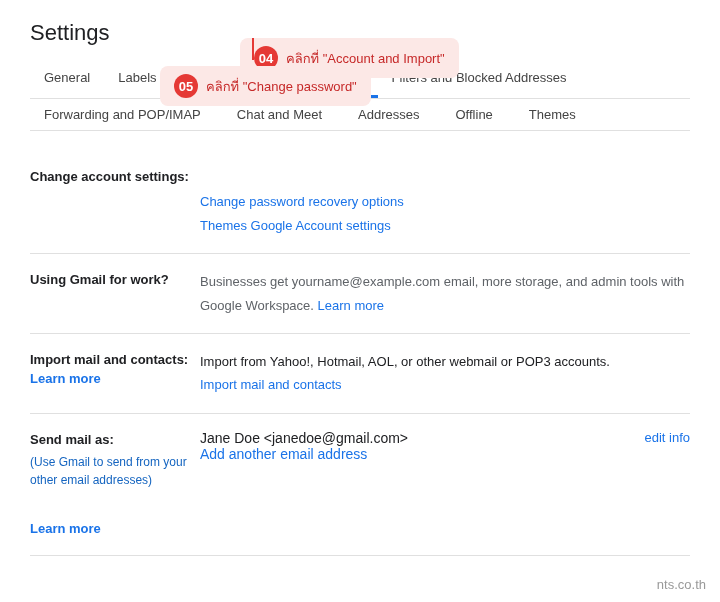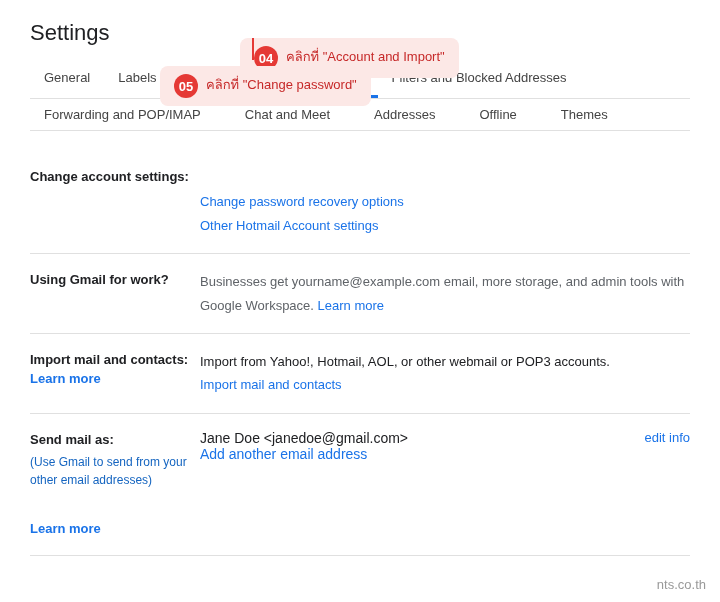--- a/index.html
+++ b/index.html
@@ -29,21 +29,21 @@
     
     .annotation-bubble {
       position: absolute;
       background: #fce8e6;
       border-radius: 8px;
       padding: 8px 14px;
       color: #c62828;
       font-size: 13px;
       font-weight: 500;
       display: flex;
-      align-items: flex-start;
+      align-items: center;
       gap: 8px;
       white-space: nowrap;
     }
     .annotation-circle {
       background: #e53935;
       color: #fff;
       border-radius: 50%;
       width: 24px;
       height: 24px;
       display: flex;
@@ -74,21 +74,21 @@
     .nav-tab.active {
       color: #1a73e8;
       border-bottom: 3px solid #1a73e8;
       font-weight: 500;
     }
 
     
     .nav-tabs-2 {
       display: flex;
       border-bottom: 1px solid #e0e0e0;
-      gap: 16px;
+      gap: 8px;
       margin-bottom: 0;
     }
     .nav-tab-2 {
       padding: 8px 14px;
       font-size: 13px;
       color: #444;
       cursor: pointer;
       white-space: nowrap;
     }
 
@@ -229,21 +229,21 @@
         </div>
         <div style="width: 1.5px; height: 30px; background: #e53935; margin-left: 12px;"></div>
       </div>
 
       <div class="settings-label">
         <span>Change account settings:</span>
       </div>
       <div class="settings-value">
         <br>
         <a class="link-blue">Change password recovery options</a><br>
-        <a class="link-blue">Other Hotmail Account settings</a>
+        <a class="link-blue">Themes Google Account settings</a>
       </div>
     </div>
 
     <div class="settings-row">
       <div class="settings-label">
         <span>Using Gmail for work?</span>
       </div>
       <div class="settings-value">
         <span class="gmail-work-text">Businesses get yourname@example.com email, more storage, and admin tools with Google Workspace. </span><a class="link-blue">Learn more</a>
       </div>

